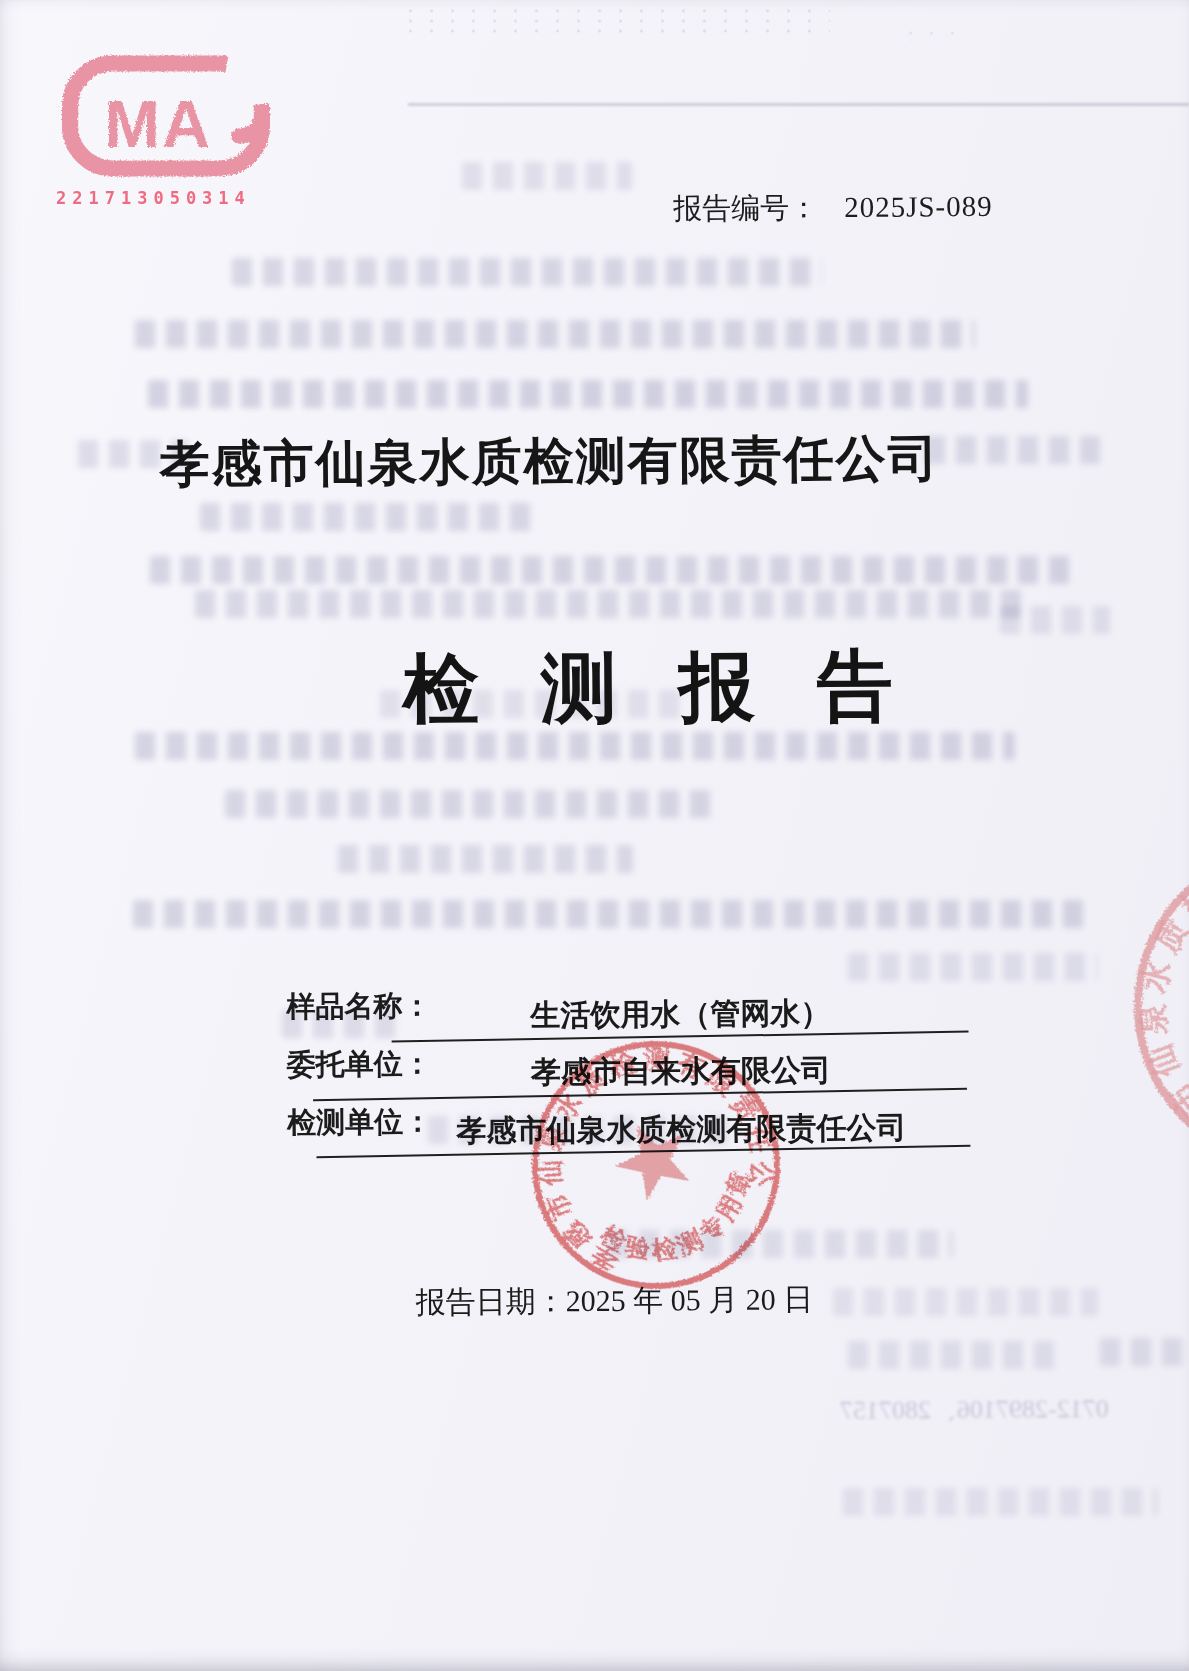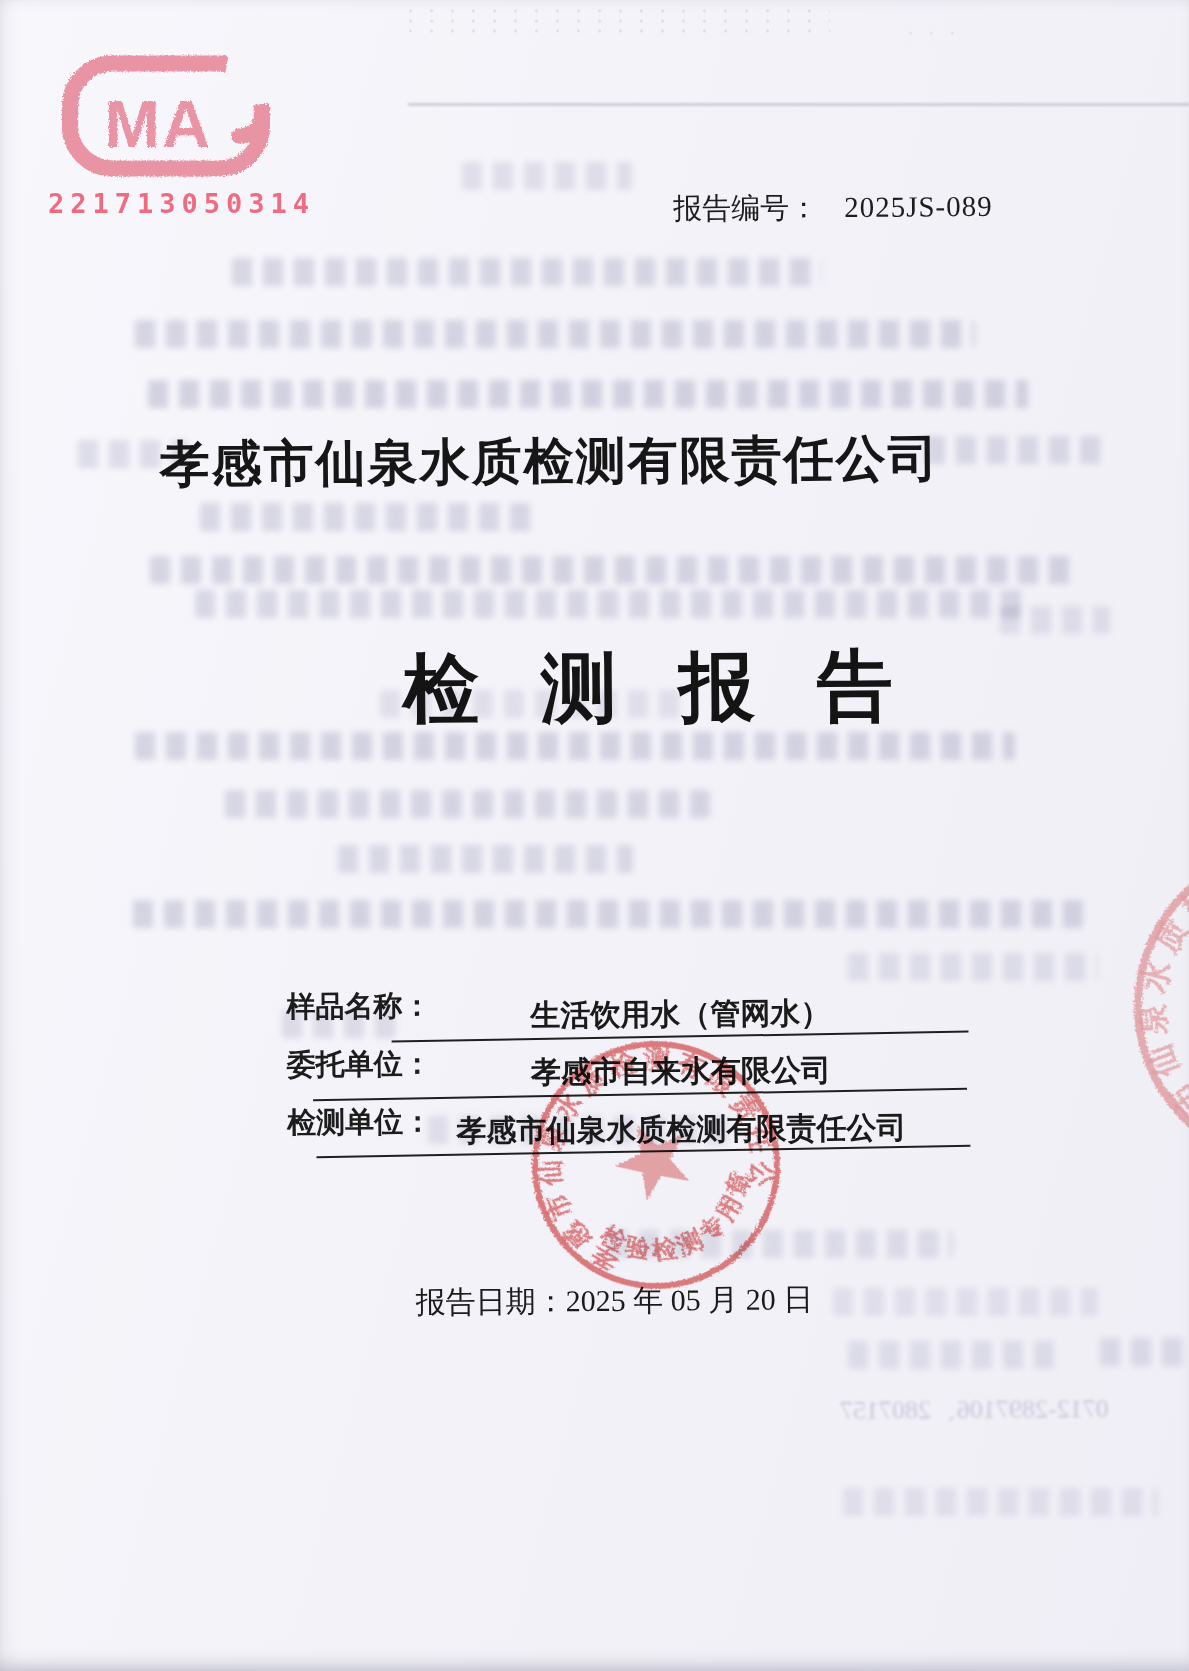--- a/index.html
+++ b/index.html
@@ -18,23 +18,23 @@
     box-shadow:
       inset 0 -16px 20px -14px rgba(80,80,105,.38),
       inset 16px 0 26px -20px rgba(110,110,135,.22),
       inset 0 10px 16px -14px rgba(110,110,135,.18);
   }
   .tilt{position:absolute;inset:0;transform:rotate(-0.45deg);transform-origin:50% 50%;}
 
   
   .cma{position:absolute;left:60px;top:54px;width:214px;height:130px;opacity:.85;}
   .cma-number{
-    position:absolute;left:48px;top:188px;
+    position:absolute;left:56px;top:188px;
     font-family:"DejaVu Sans Mono","Liberation Mono",monospace;
-    font-size:27px;font-weight:600;letter-spacing:6px;color:#ee6078;opacity:.92;
+    font-size:17px;font-weight:600;letter-spacing:6px;color:#ee6078;opacity:.92;
   }
 
   
   .report-no{
     position:absolute;left:678px;top:190px;
     font-family:"Liberation Serif","DejaVu Serif",serif;
     font-size:29px;color:#1d1d1d;white-space:nowrap;
   }
   .report-no .val{margin-left:26px;letter-spacing:1px;}
   .company-title{

